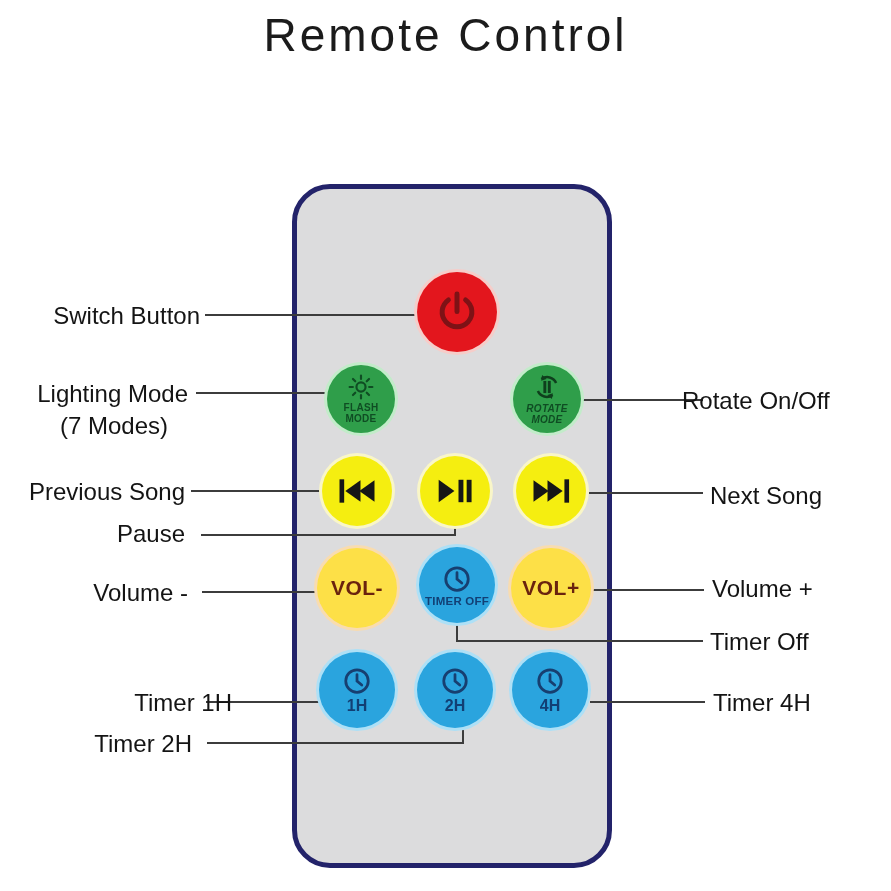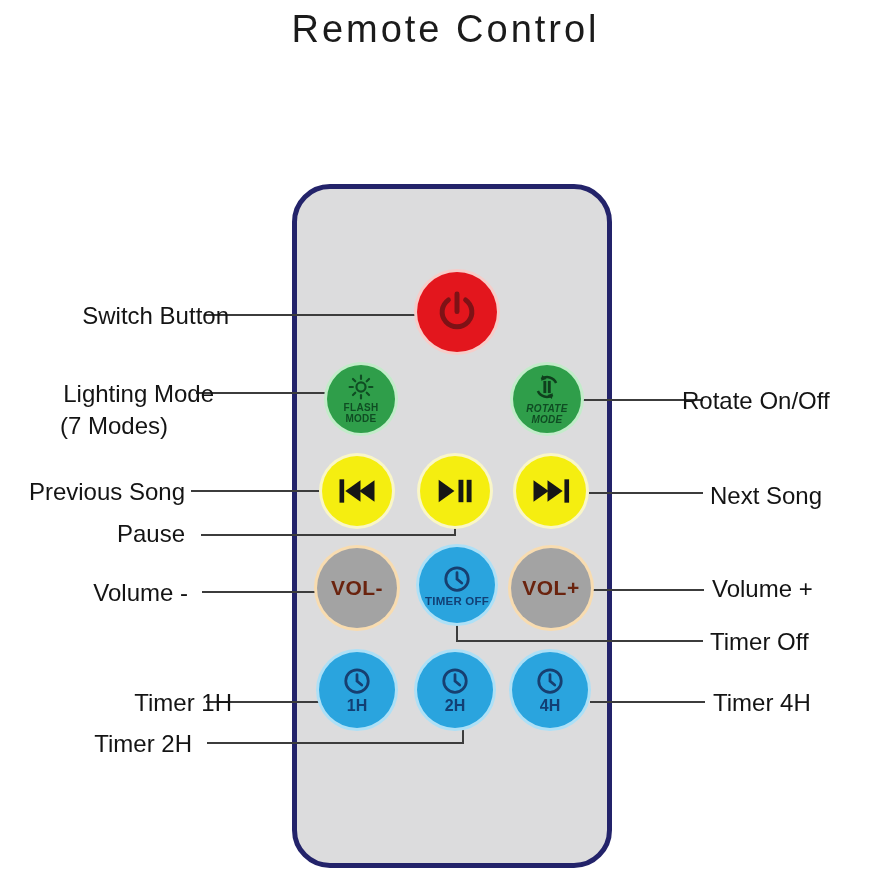--- a/index.html
+++ b/index.html
@@ -2,42 +2,42 @@
 <html><head>
 <meta charset="utf-8">
 <style>
   html,body{margin:0;padding:0;background:#ffffff;}
   .stage{
     position:relative;width:891px;height:891px;margin:0 auto;background:#ffffff;
     font-family:"Liberation Sans", sans-serif;color:#161616;overflow:hidden;
   }
   .title{
     position:absolute;top:8px;left:0;width:100%;text-align:center;
-    font-size:38px;font-weight:400;letter-spacing:3px;color:#1b1b1b;
+    font-size:46px;font-weight:400;letter-spacing:3px;color:#1b1b1b;
   }
   
   .remote{
     position:absolute;left:292px;top:184px;width:320px;height:684px;
     background:#dcdcdd;border:5px solid #23236a;border-radius:38px;
     box-sizing:border-box;
   }
   
   .btn{
     position:absolute;border-radius:50%;display:flex;flex-direction:column;
     align-items:center;justify-content:center;z-index:3;cursor:pointer;
   }
   .btn.power{left:417px;top:272px;width:80px;height:80px;background:#e3161d;box-shadow:0 0 0 3px #f6cdc9;}
   .btn.green{background:#2f9e4a;box-shadow:0 0 0 3px #c2ecc9;width:68px;height:68px;}
   #btn-flash{left:327px;top:365px;}
   #btn-rotate{left:513px;top:365px;font-style:italic;}
   .btn.yellow{background:#f5ee10;box-shadow:0 0 0 3px #f9f6c8;width:70px;height:70px;}
   #btn-prev{left:322px;top:456px;}
   #btn-play{left:420px;top:456px;}
   #btn-next{left:516px;top:456px;}
-  .btn.orange{background:#a3a3a3;box-shadow:0 0 0 3px #f8dcb0;width:80px;height:80px;align-items:center;}
+  .btn.orange{background:#fde047;box-shadow:0 0 0 3px #f8dcb0;width:80px;height:80px;align-items:center;}
   #btn-volminus{left:317px;top:548px;}
   #btn-volplus{left:511px;top:548px;}
   .btn.blue{background:#2aa4de;box-shadow:0 0 0 3px #aee0f6;width:76px;height:76px;}
   #btn-timeroff{left:419px;top:547px;}
   #btn-t1h{left:319px;top:652px;}
   #btn-t2h{left:417px;top:652px;}
   #btn-t4h{left:512px;top:652px;}
   
   .glabel{font-size:10px;font-weight:bold;line-height:11px;text-align:center;
     color:#0f4d23;letter-spacing:.3px;margin-top:2px;}
@@ -60,22 +60,22 @@
   #c-next{left:589px;top:492px;width:114px;}
   #c-timeroff-v{left:456px;top:621px;height:21px;}
   #c-timeroff-h{left:456px;top:640px;width:247px;}
   #c-t1h{left:206px;top:701px;width:125px;}
   #c-t2h-h{left:207px;top:742px;width:257px;}
   #c-t2h-v{left:462px;top:722px;height:22px;}
   #c-t4h{left:590px;top:701px;width:115px;}
   
   .lbl{position:absolute;font-size:24px;color:#141414;z-index:2;white-space:nowrap;}
   .lbl.left{text-align:right;left:0;}
-  #lbl-switch{width:200px;top:302px;padding-left:29px;}
-  #lbl-lighting1{width:188px;top:380px;padding-left:26px;}
+  #lbl-switch{width:200px;top:302px;}
+  #lbl-lighting1{width:188px;top:380px;}
   #lbl-lighting2{width:168px;top:412px;}
   #lbl-prev{width:185px;top:478px;}
   #lbl-pause{width:185px;top:520px;}
   #lbl-volminus{width:188px;top:579px;}
   #lbl-t1h{width:192px;top:689px;padding-left:40px;}
   #lbl-t2h{width:192px;top:730px;}
   #lbl-rotate{left:682px;top:387px;}
   #lbl-next{left:710px;top:482px;}
   #lbl-volplus{left:712px;top:575px;}
   #lbl-timeroff{left:710px;top:628px;}

